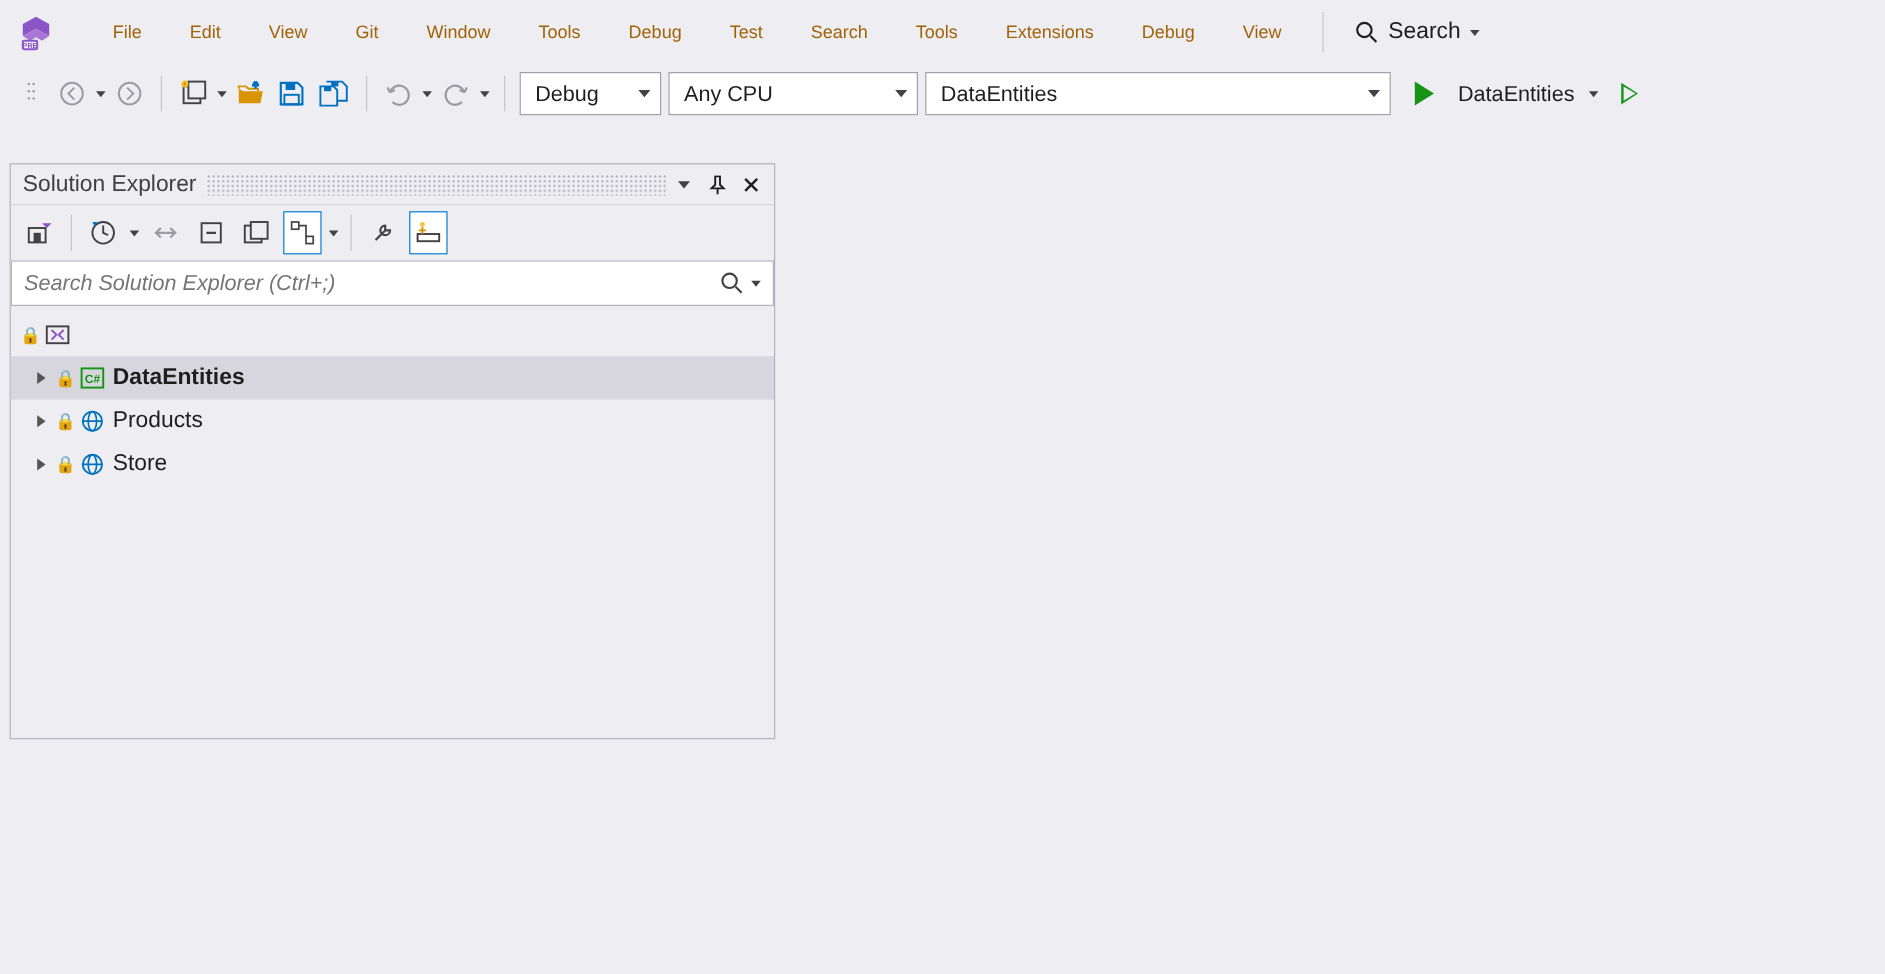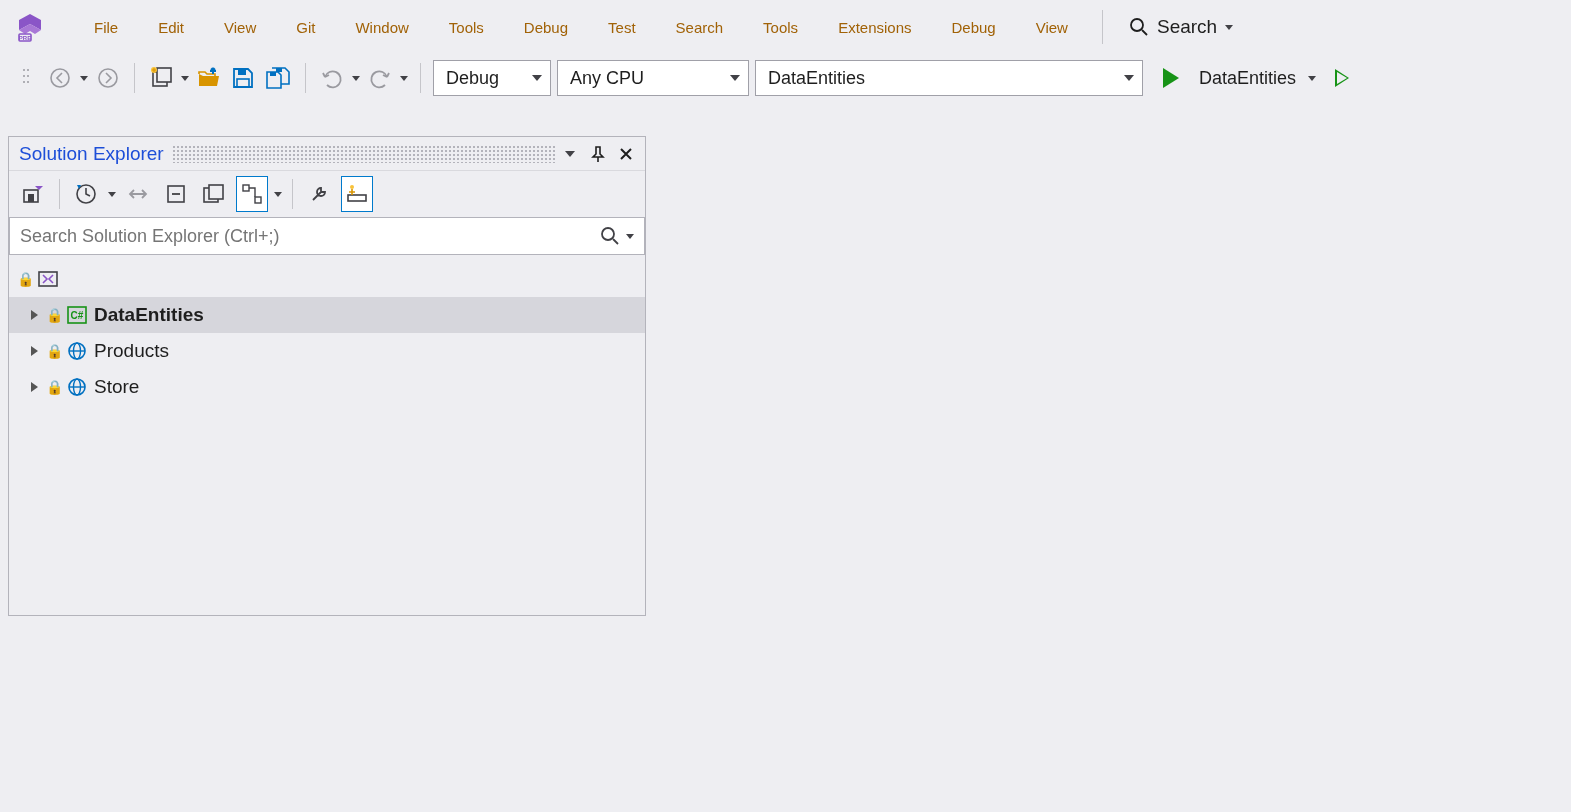--- a/index.html
+++ b/index.html
@@ -115,21 +115,21 @@
   border: 1px solid #b3b3bb;
 }
 .panel-header {
   display: flex; align-items: center;
   height: 34px;
   padding: 0 6px 0 10px;
   border-bottom: 1px solid #d9d9de;
 }
 .panel-title {
   font-size: 19px;
-  color: #1d4ed8;
+  color: #404040;
   margin-right: 8px;
 }
 .panel-grip {
   flex: 1;
   height: 18px;
   background-image: radial-gradient(#b3b3bb 1px, transparent 1px);
   background-size: 4px 4px;
 }
 .panel-hbtn {
   width: 26px; height: 26px;
@@ -158,20 +158,21 @@
   background: #fff;
   display: flex; align-items: center;
   padding: 0 10px;
 }
 .panel-search input {
   flex: 1;
   border: none; outline: none;
   font-size: 18px;
   color: #6d6d72;
   background: transparent;
+  font-style: italic;
 }
 .tree {
   padding: 4px 0;
   font-size: 19px;
 }
 .tree-row {
   display: flex; align-items: center;
   height: 36px;
   padding-left: 8px;
   gap: 6px;
@@ -302,21 +303,21 @@
         <path d="M18 10 L20 6 M18 10 L14 8" stroke="#9a9aa0" stroke-width="1.8"></path>
       </svg>
   </div>
   <span class="caret-sm"></span>
   <div class="tb-sep"></div>
 
   <div class="tb-dropdown" style="width:118px">
     <span>Debug</span>
     <span class="caret"></span>
   </div>
-  <div class="tb-dropdown" style="width:192px">
+  <div class="tb-dropdown" style="width:208px">
     <span>Any CPU</span>
     <span class="caret"></span>
   </div>
   <div class="tb-dropdown" style="width:388px">
     <span>DataEntities</span>
     <span class="caret"></span>
   </div>
 
   <div class="tb-btn" style="margin-left:8px">
     <span class="play-green"></span>

